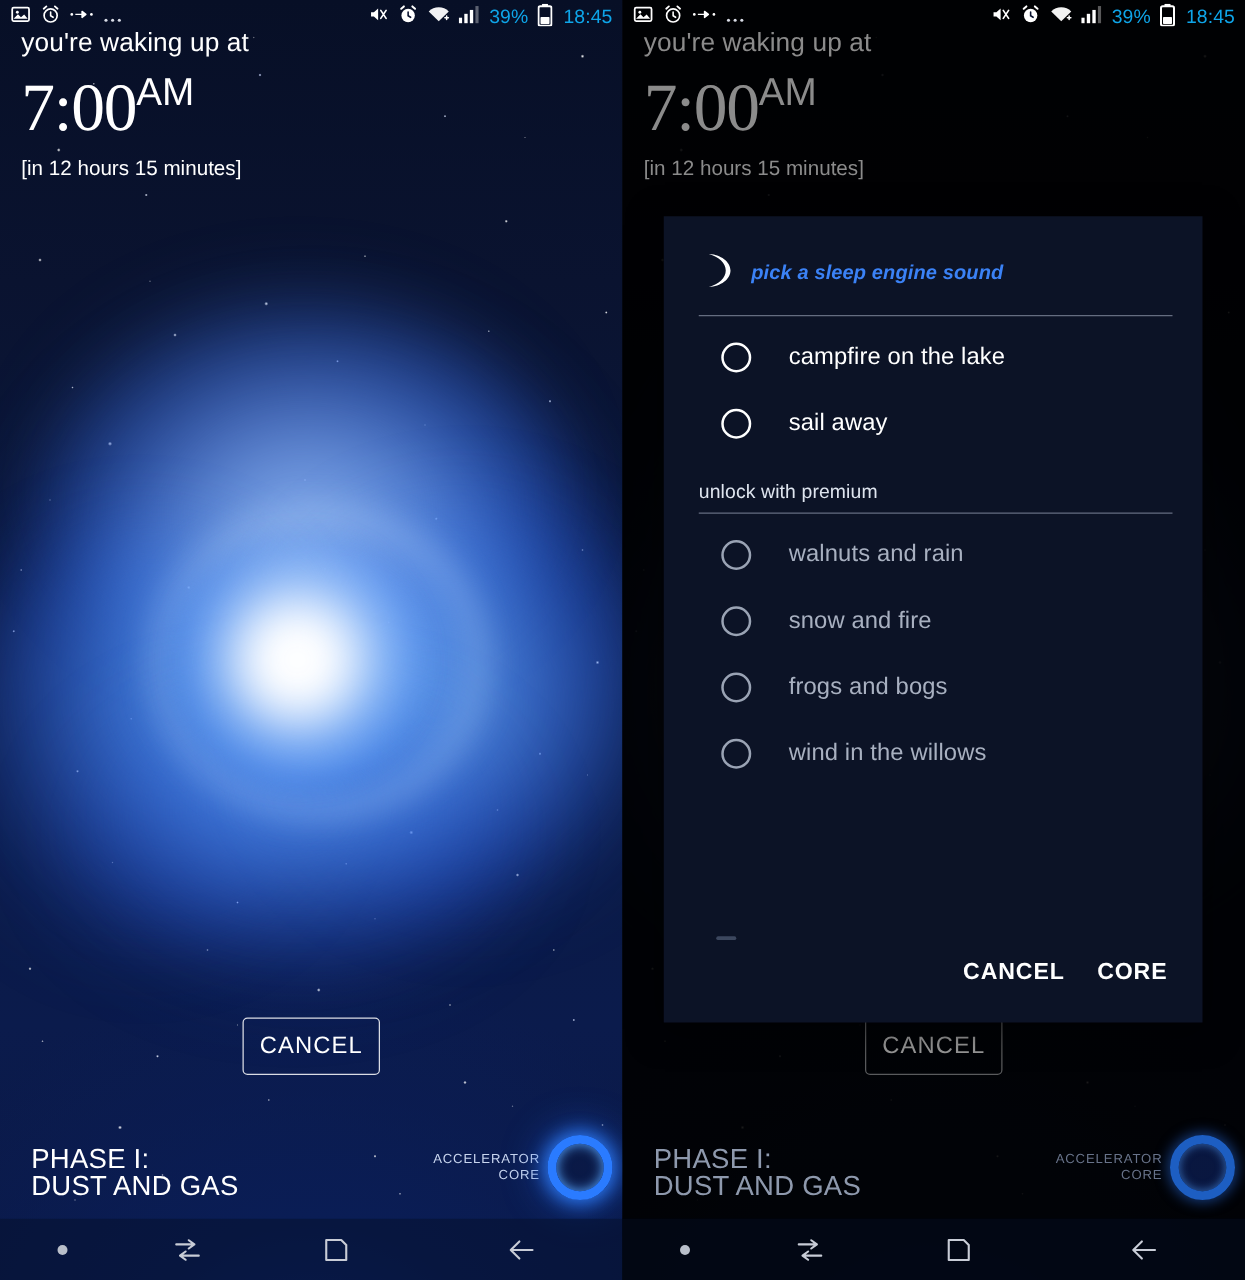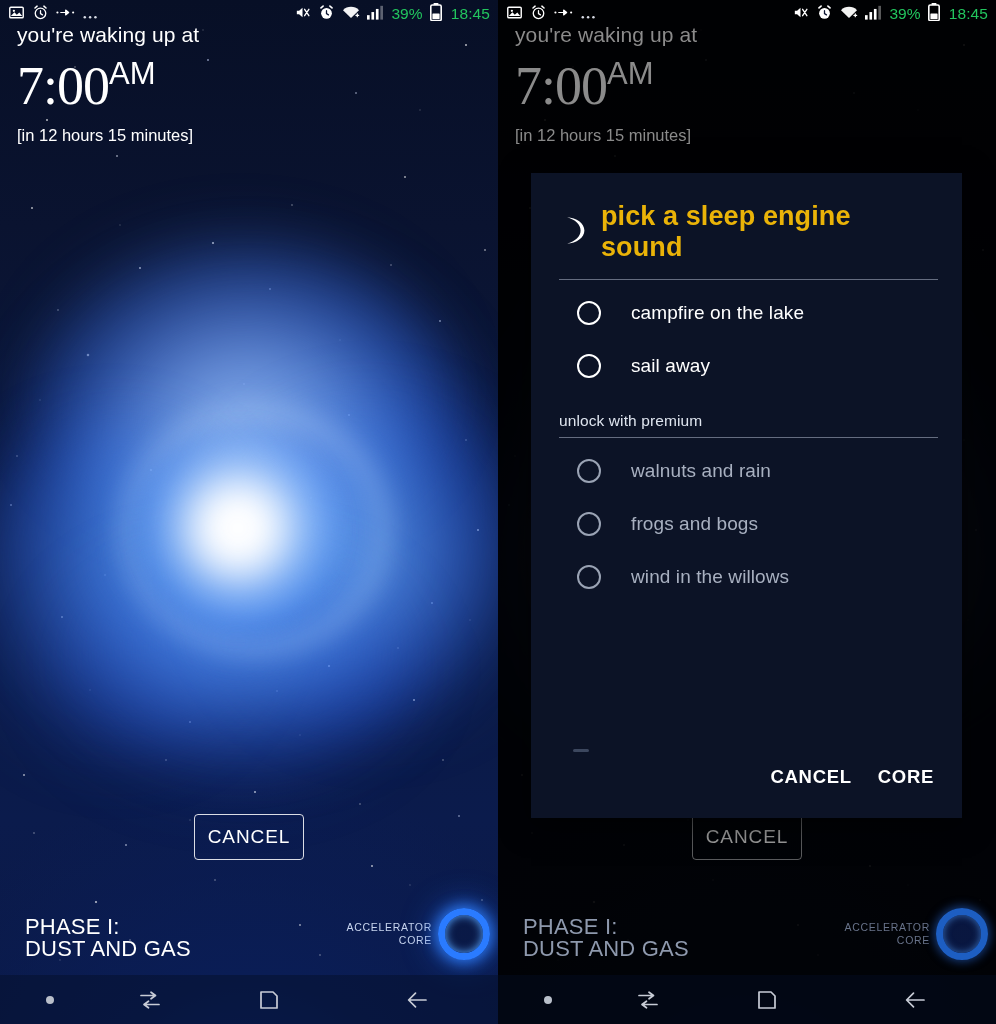--- a/index.html
+++ b/index.html
@@ -157,21 +157,21 @@
   }
 
   
   .statusbar {
     position: absolute; left: 0; top: 0; width: 100%; height: 28px;
     display: flex; align-items: center; justify-content: space-between;
     padding: 0 8px; z-index: 40;
   }
   .sb-left, .sb-right { display: flex; align-items: center; gap: 7px; }
   .sb-icon { display: block; }
-  .sb-text { color: #22c55e; font-size: 15.5px; letter-spacing: .1px; }
+  .sb-text { color: #0ea5e9; font-size: 15.5px; letter-spacing: .1px; }
   .sb-pct { margin-left: 1px; }
   .sb-clock { margin-left: 2px; }
 
   
   .wake { position: absolute; left: 17px; top: 23px; z-index: 30; }
   .wake-lead { color: #fff; font-size: 21px; line-height: 24px; letter-spacing: .1px; }
   .wake-time-row { display: flex; align-items: flex-start; margin-top: -4px; }
   .wake-time {
     color: #fff; font-size: 54px; line-height: 86px; font-weight: 300;
     letter-spacing: -1px;
@@ -257,21 +257,21 @@
     box-shadow: 0 6px 28px rgba(0,0,0,.6);
     display: flex; flex-direction: column;
     overflow: hidden;
   }
   .dialog-header {
     display: flex; align-items: center; gap: 14px;
     padding: 28px 26px 16px 30px;
   }
   .moon-icon { flex: 0 0 auto; }
   .dialog-title {
-    color: #eab308; font-size: 27px; font-weight: bold; letter-spacing: .1px;
+    color: #3b82f6; font-size: 16px; font-weight: bold; letter-spacing: .1px; font-style: italic;
   }
   .dialog-body { flex: 1; padding: 0 24px 0 28px; overflow: hidden; position: relative; }
 
   .section-label {
     color: #e7ecf5; font-size: 15.5px; padding: 4px 0 7px 0; letter-spacing: .1px;
   }
   .section-label.muted { color: #dfe5ef; }
   .section-rule { height: 1px; background: rgba(210,220,240,.45); margin-bottom: 6px; }
 
   .opt-row { display: flex; align-items: center; height: 53px; }
@@ -582,20 +582,24 @@
           </div>
         </div>
 
         <div style="margin-top:16px;">
           <div class="section-label muted">unlock with premium</div>
           <div class="section-rule"></div>
 
           <div class="opt-row locked">
             <span class="radio locked"></span>
             <span class="opt-label">walnuts and rain</span>
+          </div>
+          <div class="opt-row locked">
+            <span class="radio locked"></span>
+            <span class="opt-label">snow and fire</span>
           </div>
           <div class="opt-row locked">
             <span class="radio locked"></span>
             <span class="opt-label">frogs and bogs</span>
           </div>
           <div class="opt-row locked">
             <span class="radio locked"></span>
             <span class="opt-label">wind in the willows</span>
           </div>
         </div>

